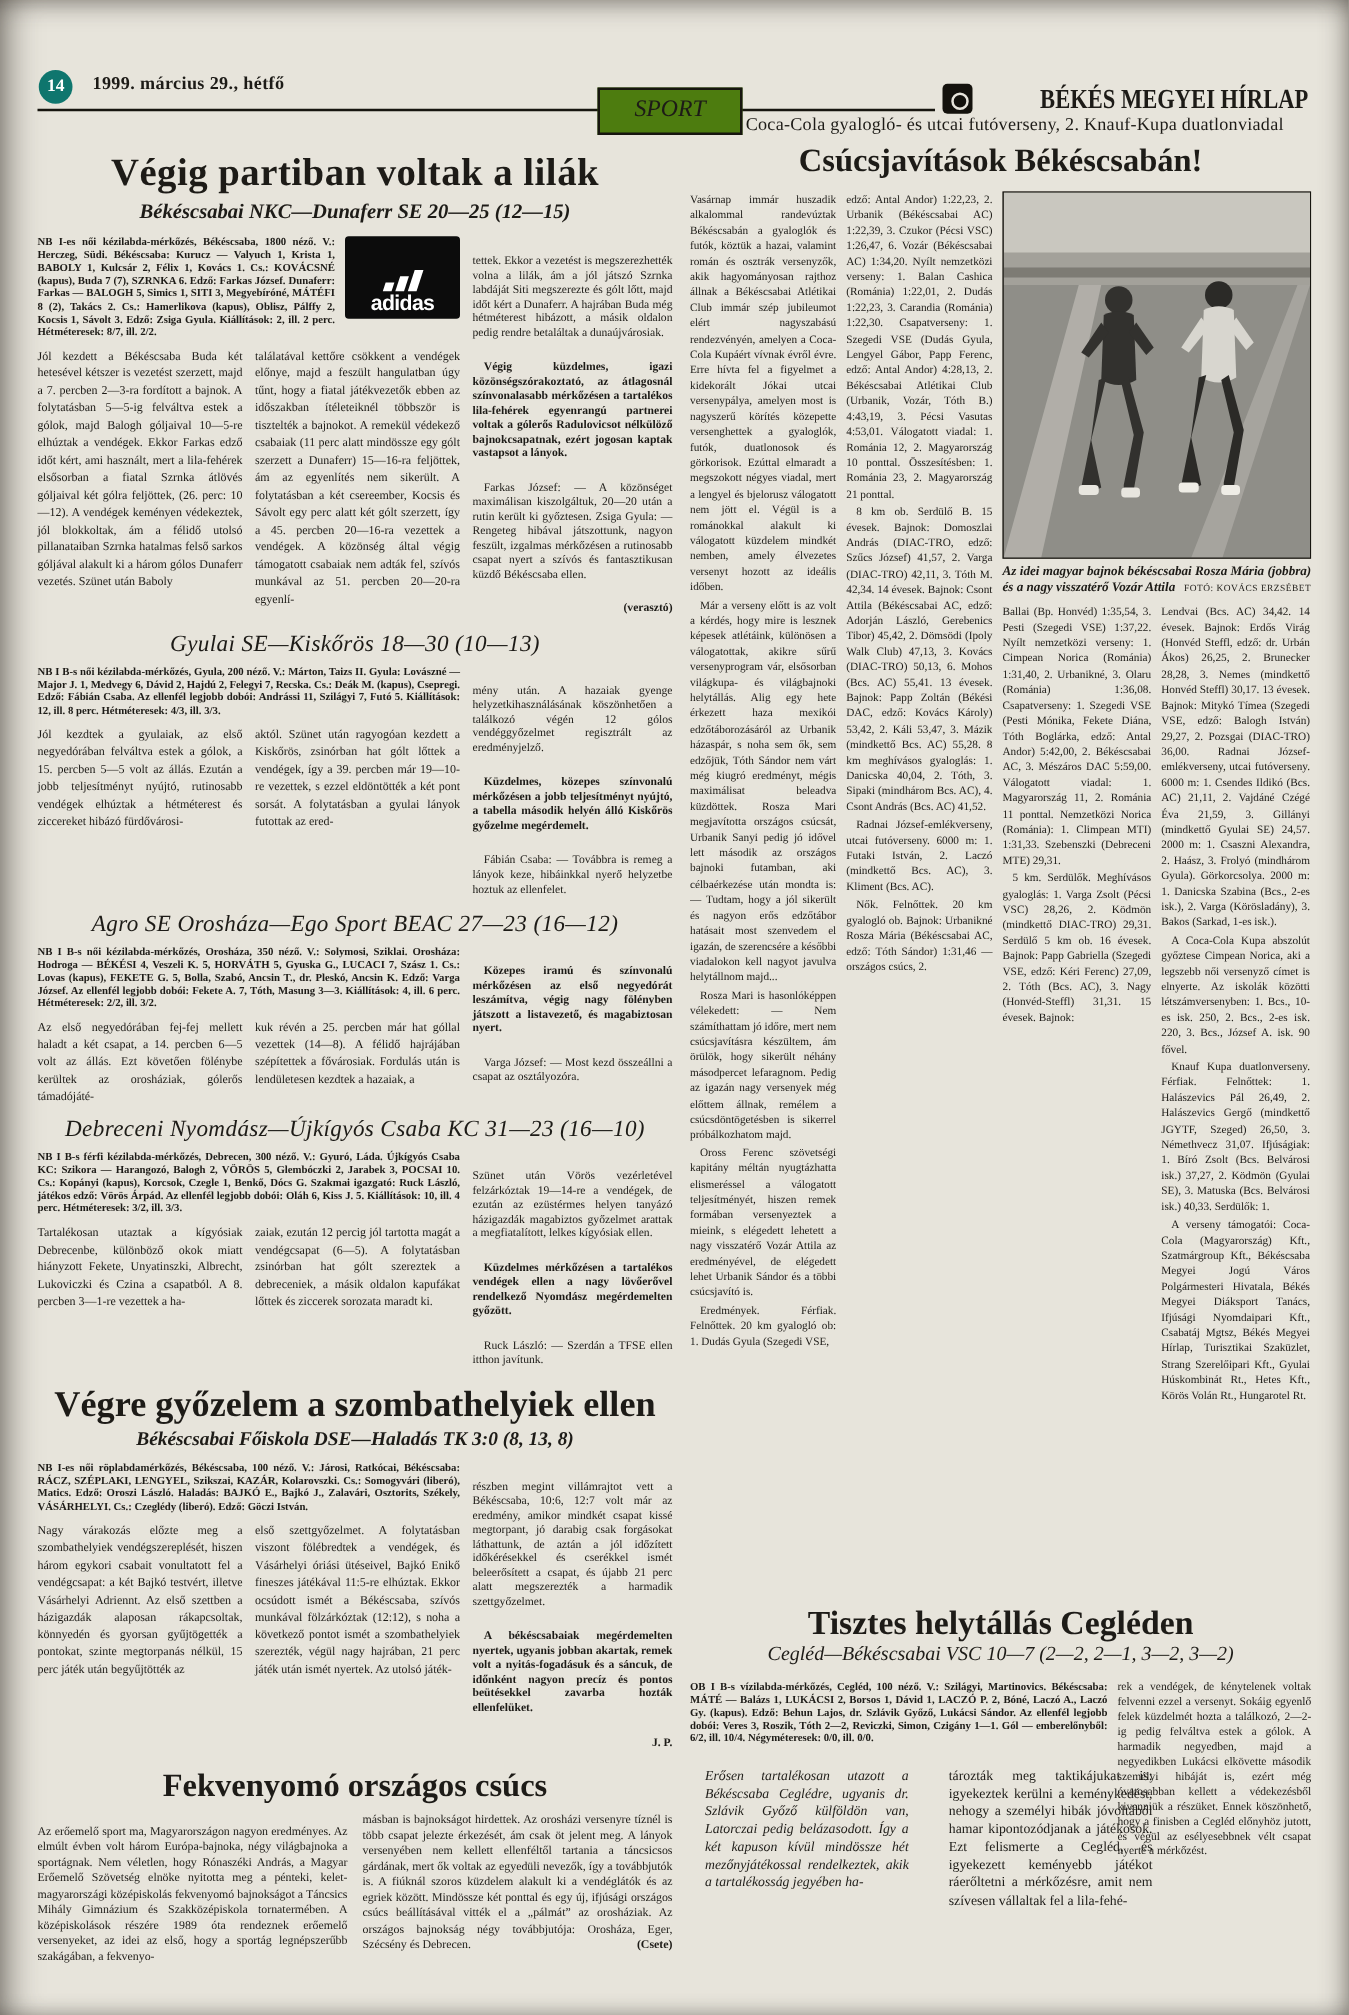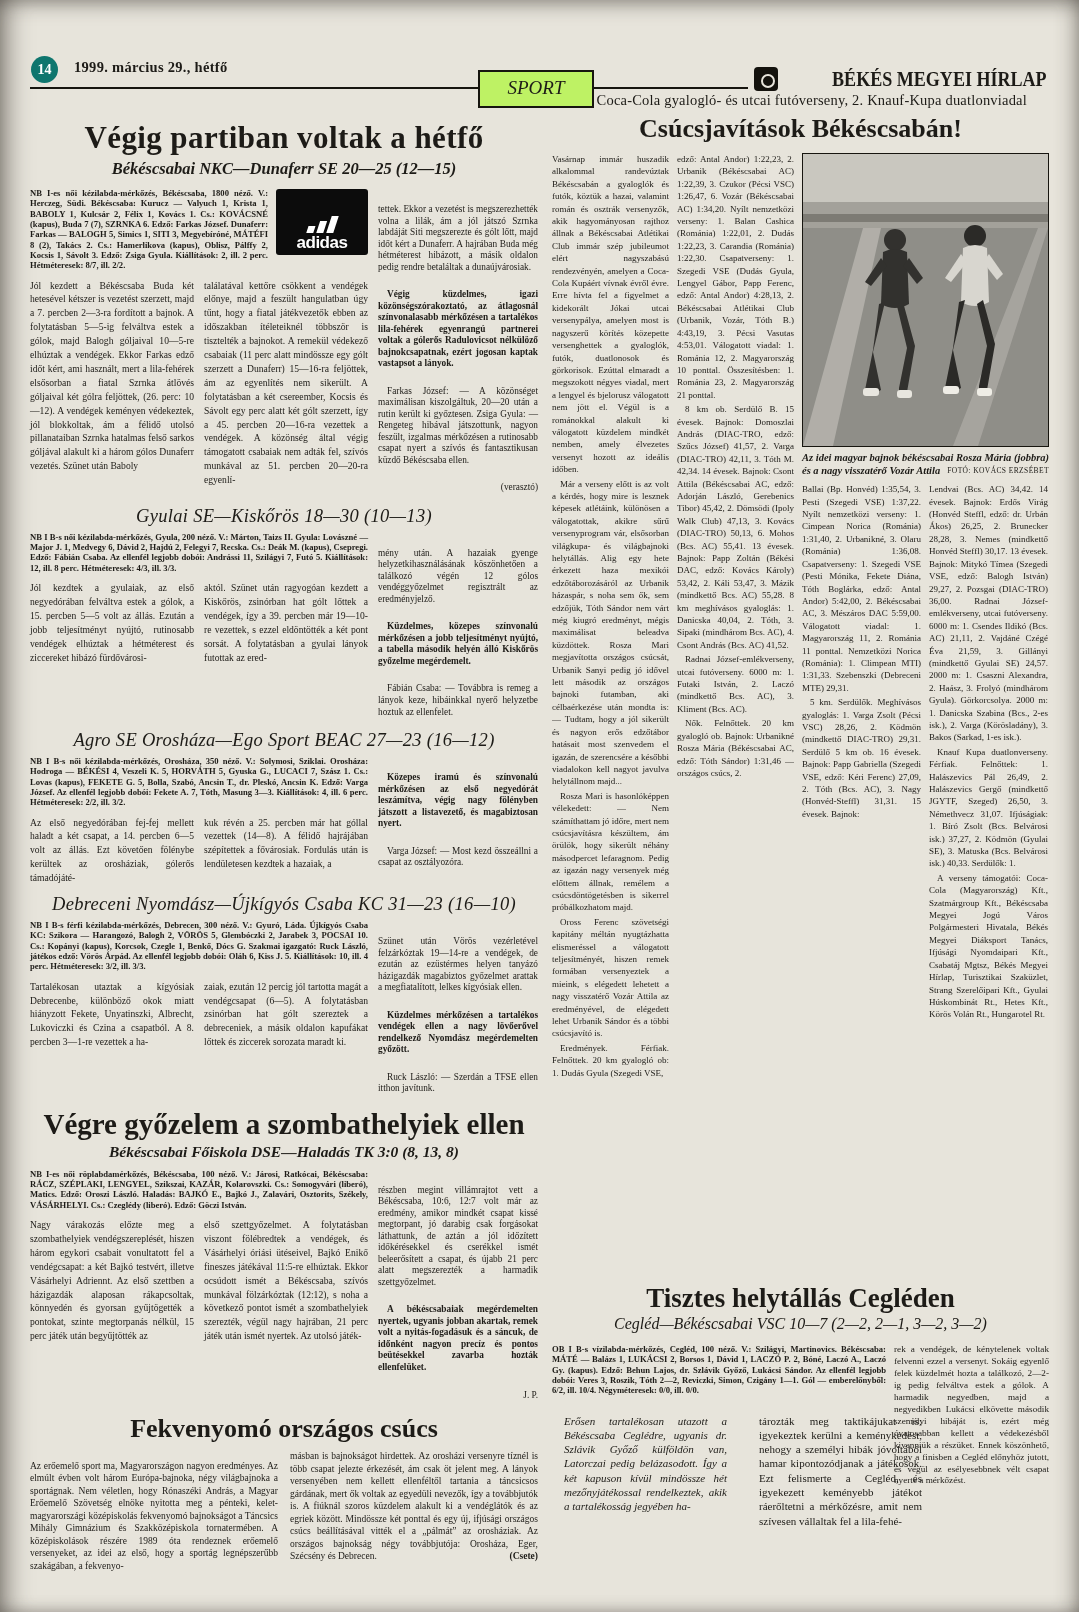--- a/index.html
+++ b/index.html
@@ -8,21 +8,21 @@
   .page::after{content:"";position:absolute;inset:0;pointer-events:none;z-index:9;
         box-shadow:inset 20px 0 26px -14px rgba(55,50,44,.6),
                    inset -16px 0 20px -12px rgba(55,50,44,.45),
                    inset 0 16px 20px -12px rgba(55,50,44,.4),
                    inset 0 -10px 16px -10px rgba(55,50,44,.3);}
   
   .pagenum{position:absolute;left:31px;top:56px;width:27px;height:27px;background:#0f766e;color:#fff;
            border-radius:50%;text-align:center;line-height:27px;font-weight:bold;font-size:14px;z-index:3;}
   .hdr-date{position:absolute;left:74px;top:59px;font-size:14.5px;font-weight:bold;letter-spacing:.3px;}
   .hdr-line{position:absolute;left:30px;right:28px;top:87px;border-top:2.5px solid #17150f;}
-  .sport-box{position:absolute;left:478px;top:70px;width:112px;height:34px;background:#bef264;
+  .sport-box{position:absolute;left:478px;top:70px;width:112px;height:34px;background:#4d7c0f;
              border:2px solid #17150f;font-style:italic;font-size:19px;text-align:center;line-height:32px;z-index:4;}
   .masthead{position:absolute;right:26px;top:64px;display:flex;align-items:center;gap:7px;
             background:#e7e4db;padding:2px 6px;z-index:4;}
   .mh-emblem{width:24px;height:24px;background:#14120d;border-radius:4px;position:relative;flex:0 0 auto;}
   .mh-emblem::after{content:"";position:absolute;left:7px;top:7px;width:10px;height:10px;
             border:2px solid #e7e4db;border-radius:50%;}
   .mh-text{font-size:22px;font-weight:bold;letter-spacing:0;transform:scaleX(.82);transform-origin:right;
            white-space:nowrap;}
   
   .left-zone{position:absolute;left:30px;top:112px;width:508px;}
@@ -37,21 +37,21 @@
   .adidas .bars i{display:block;width:7px;background:#fff;}
   .adidas .bars i:nth-child(1){height:7px;} .adidas .bars i:nth-child(2){height:12px;} .adidas .bars i:nth-child(3){height:17px;}
   .adidas .word{color:#fff;font-family:"Liberation Sans",sans-serif;font-weight:bold;font-size:17px;
           letter-spacing:-.5px;line-height:1;}
   .two-col{display:flex;gap:10px;}
   .bcol{width:164px;font-size:9.6px;line-height:1.45;text-align:justify;margin:0;flex:0 0 auto;}
   .c3{flex:1;font-size:9.3px;line-height:1.24;text-align:justify;}
   .c3 p{margin:16px 0 3px;text-indent:9px;}
   .c3 p.first{text-indent:0;}
   .c3 p.b{font-weight:bold;}
-  .c3 p.sign{text-align:right;font-weight:normal;text-indent:0;}
+  .c3 p.sign{text-align:right;font-weight:bold;text-indent:0;}
   .match-hl{font-style:italic;font-size:18.5px;font-weight:normal;text-align:center;margin:9px 0 5px;letter-spacing:.3px;}
   .vb-hl{font-size:29px;font-weight:bold;text-align:center;margin:10px 0 2px;}
   .vb-sub{font-style:italic;font-weight:bold;font-size:15.5px;text-align:center;margin:0 0 8px;}
   .pl-hl{font-size:26px;font-weight:bold;text-align:center;margin:10px 0 6px;}
   .pl-cols{display:flex;gap:12px;}
   .pl-col{width:248px;font-size:9.5px;line-height:1.32;text-align:justify;flex:0 0 auto;}
   
   .right-zone{position:absolute;left:552px;top:92px;width:497px;}
   .kicker{font-size:14.5px;text-align:center;margin:0 0 5px;letter-spacing:.2px;}
   .ath-hl{font-size:26px;font-weight:bold;text-align:center;margin:0 0 9px;}
@@ -89,21 +89,21 @@
   <div class="hdr-line"></div>
   <div class="sport-box">SPORT</div>
   <div class="masthead">
     <span class="mh-emblem"></span>
     <span class="mh-text">BÉKÉS MEGYEI HÍRLAP</span>
   </div>
 
   <div class="left-zone">
 
     <section>
-      <h1 class="main-hl">Végig partiban voltak a hétfő</h1>
+      <h1 class="main-hl">Végig partiban voltak a lilák</h1>
       <p class="main-sub">Békéscsabai NKC—Dunaferr SE 20—25 (12—15)</p>
       <div class="m-body">
         <div class="m-left">
           <div class="lead-wrap">
             <div class="adidas">
               <span class="bars">
                   <i></i>
                   <i></i>
                   <i></i>
                 </span>
@@ -267,20 +267,21 @@
             <span>Az idei magyar bajnok békéscsabai Rosza Mária (jobbra) és a nagy visszatérő Vozár Attila</span>
             <span class="credit">FOTÓ: KOVÁCS ERZSÉBET</span>
           </p>
           <div class="subcols">
             <div class="subcol">
               <p class="first">Ballai (Bp. Honvéd) 1:35,54, 3. Pesti (Szegedi VSE) 1:37,22. Nyílt nemzetközi verseny: 1. Cimpean Norica (Románia) 1:31,40, 2. Urbanikné, 3. Olaru (Románia) 1:36,08. Csapatverseny: 1. Szegedi VSE (Pesti Mónika, Fekete Diána, Tóth Boglárka, edző: Antal Andor) 5:42,00, 2. Békéscsabai AC, 3. Mészáros DAC 5:59,00. Válogatott viadal: 1. Magyarország 11, 2. Románia 11 ponttal. Nemzetközi Norica (Románia): 1. Climpean MTI) 1:31,33. Szebenszki (Debreceni MTE) 29,31.</p>
               <p>5 km. Serdülők. Meghívásos gyaloglás: 1. Varga Zsolt (Pécsi VSC) 28,26, 2. Ködmön (mindkettő DIAC-TRO) 29,31. Serdülő 5 km ob. 16 évesek. Bajnok: Papp Gabriella (Szegedi VSE, edző: Kéri Ferenc) 27,09, 2. Tóth (Bcs. AC), 3. Nagy (Honvéd-Steffl) 31,31. 15 évesek. Bajnok:</p>
             </div>
             <div class="subcol">
               <p class="first">Lendvai (Bcs. AC) 34,42. 14 évesek. Bajnok: Erdős Virág (Honvéd Steffl, edző: dr. Urbán Ákos) 26,25, 2. Brunecker 28,28, 3. Nemes (mindkettő Honvéd Steffl) 30,17. 13 évesek. Bajnok: Mitykó Tímea (Szegedi VSE, edző: Balogh István) 29,27, 2. Pozsgai (DIAC-TRO) 36,00. Radnai József-emlékverseny, utcai futóverseny. 6000 m: 1. Csendes Ildikó (Bcs. AC) 21,11, 2. Vajdáné Czégé Éva 21,59, 3. Gillányi (mindkettő Gyulai SE) 24,57. 2000 m: 1. Csaszni Alexandra, 2. Haász, 3. Frolyó (mindhárom Gyula). Görkorcsolya. 2000 m: 1. Danicska Szabina (Bcs., 2-es isk.), 2. Varga (Körösladány), 3. Bakos (Sarkad, 1-es isk.).</p>
+              <p>A Coca-Cola Kupa abszolút győztese Cimpean Norica, aki a legszebb női versenyző címet is elnyerte. Az iskolák közötti létszámversenyben: 1. Bcs., 10-es isk. 250, 2. Bcs., 2-es isk. 220, 3. Bcs., József A. isk. 90 fővel.</p>
               <p>Knauf Kupa duatlonverseny. Férfiak. Felnőttek: 1. Halászevics Pál 26,49, 2. Halászevics Gergő (mindkettő JGYTF, Szeged) 26,50, 3. Némethvecz 31,07. Ifjúságiak: 1. Bíró Zsolt (Bcs. Belvárosi isk.) 37,27, 2. Ködmön (Gyulai SE), 3. Matuska (Bcs. Belvárosi isk.) 40,33. Serdülők: 1.</p>
               <p>A verseny támogatói: Coca-Cola (Magyarország) Kft., Szatmárgroup Kft., Békéscsaba Megyei Jogú Város Polgármesteri Hivatala, Békés Megyei Diáksport Tanács, Ifjúsági Nyomdaipari Kft., Csabatáj Mgtsz, Békés Megyei Hírlap, Turisztikai Szaküzlet, Strang Szerelőipari Kft., Gyulai Húskombinát Rt., Hetes Kft., Körös Volán Rt., Hungarotel Rt.</p>
             </div>
           </div>
         </div>
       </div>
     </section>
 
     <section class="cegled">
       <h1 class="ceg-hl">Tisztes helytállás Cegléden</h1>

